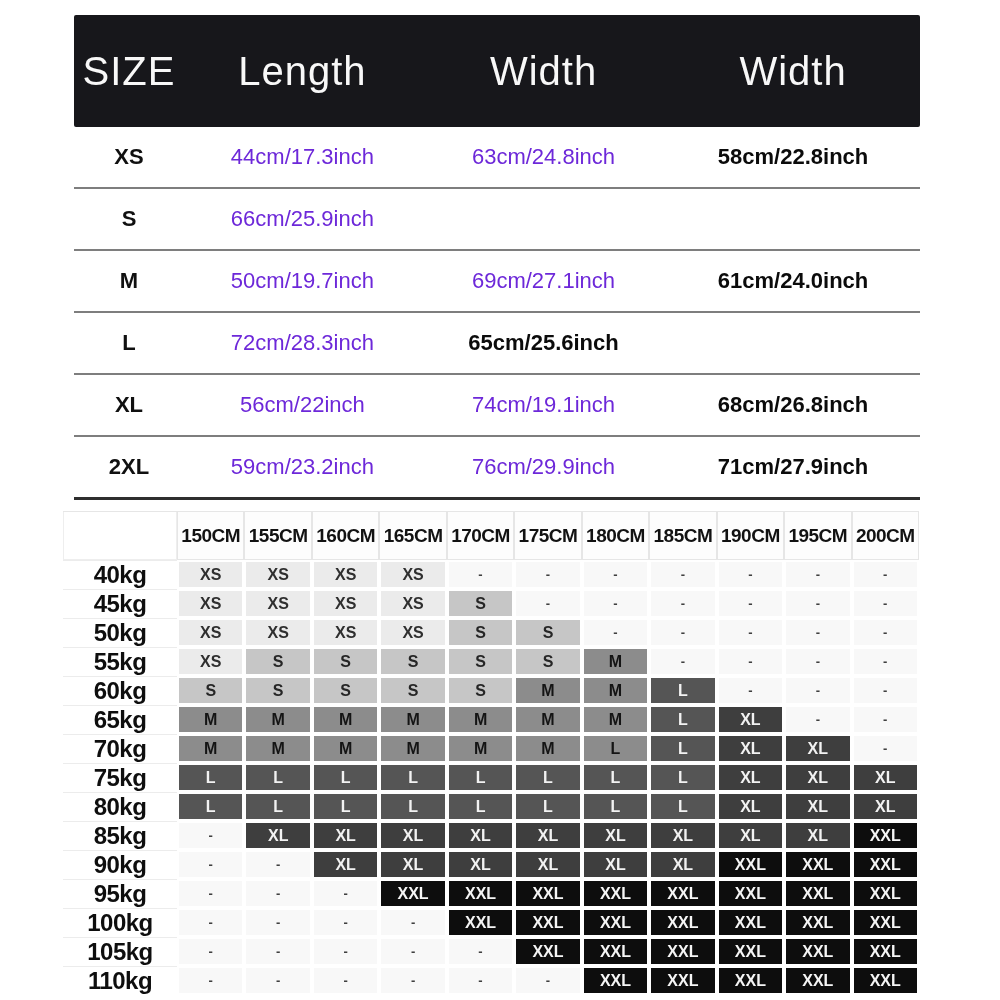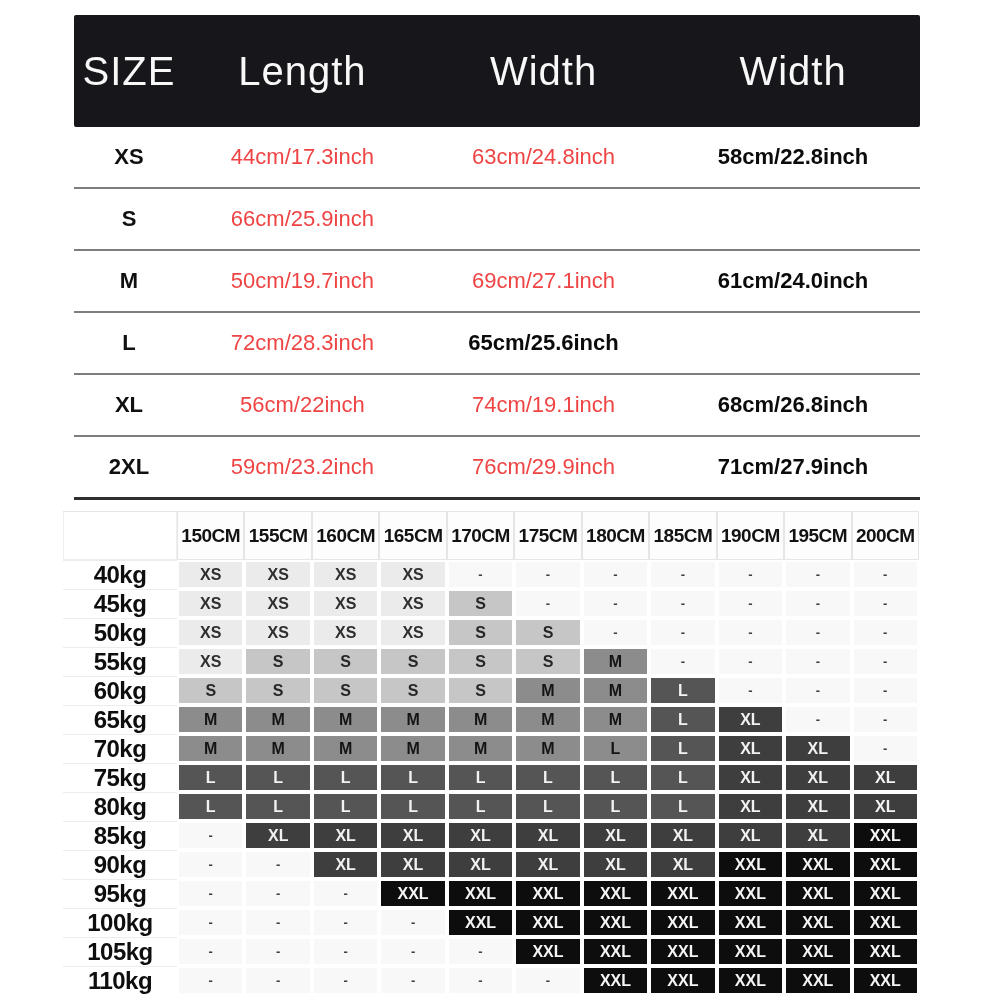--- a/index.html
+++ b/index.html
@@ -16,21 +16,21 @@
     align-items:center;border-radius:2px;
   }
   .st-header .hcell{text-align:center;font-size:40px;letter-spacing:1px;}
   .st-row{
     display:grid;grid-template-columns:13% 28% 29% 30%;align-items:center;
     height:62px;border-bottom:2px solid #7e7e7e;background:#fff;
   }
   .st-row.last{border-bottom:3px solid #2e2e2e;height:63px;}
   .st-cell{text-align:center;white-space:nowrap;}
   .st-size{font-weight:bold;font-size:22px;color:#101010;}
-  .st-dim{font-size:22px;color:#ef4444;}
+  .st-dim{font-size:22px;color:#6d28d9;}
   .st-sleeve{font-weight:bold;font-size:22px;color:#0b0b0b;}
 
   
   .fit-matrix{
     position:absolute;left:63px;top:511px;width:856px;
     display:grid;grid-template-columns:114px repeat(11,1fr);
     border-top:1px solid #e6e6e6;
   }
   .fm-cell{display:flex;align-items:center;justify-content:center;}
   .fm-corner{height:48px;background:#fff;border:1px solid #eeeeee;border-top:none;}

